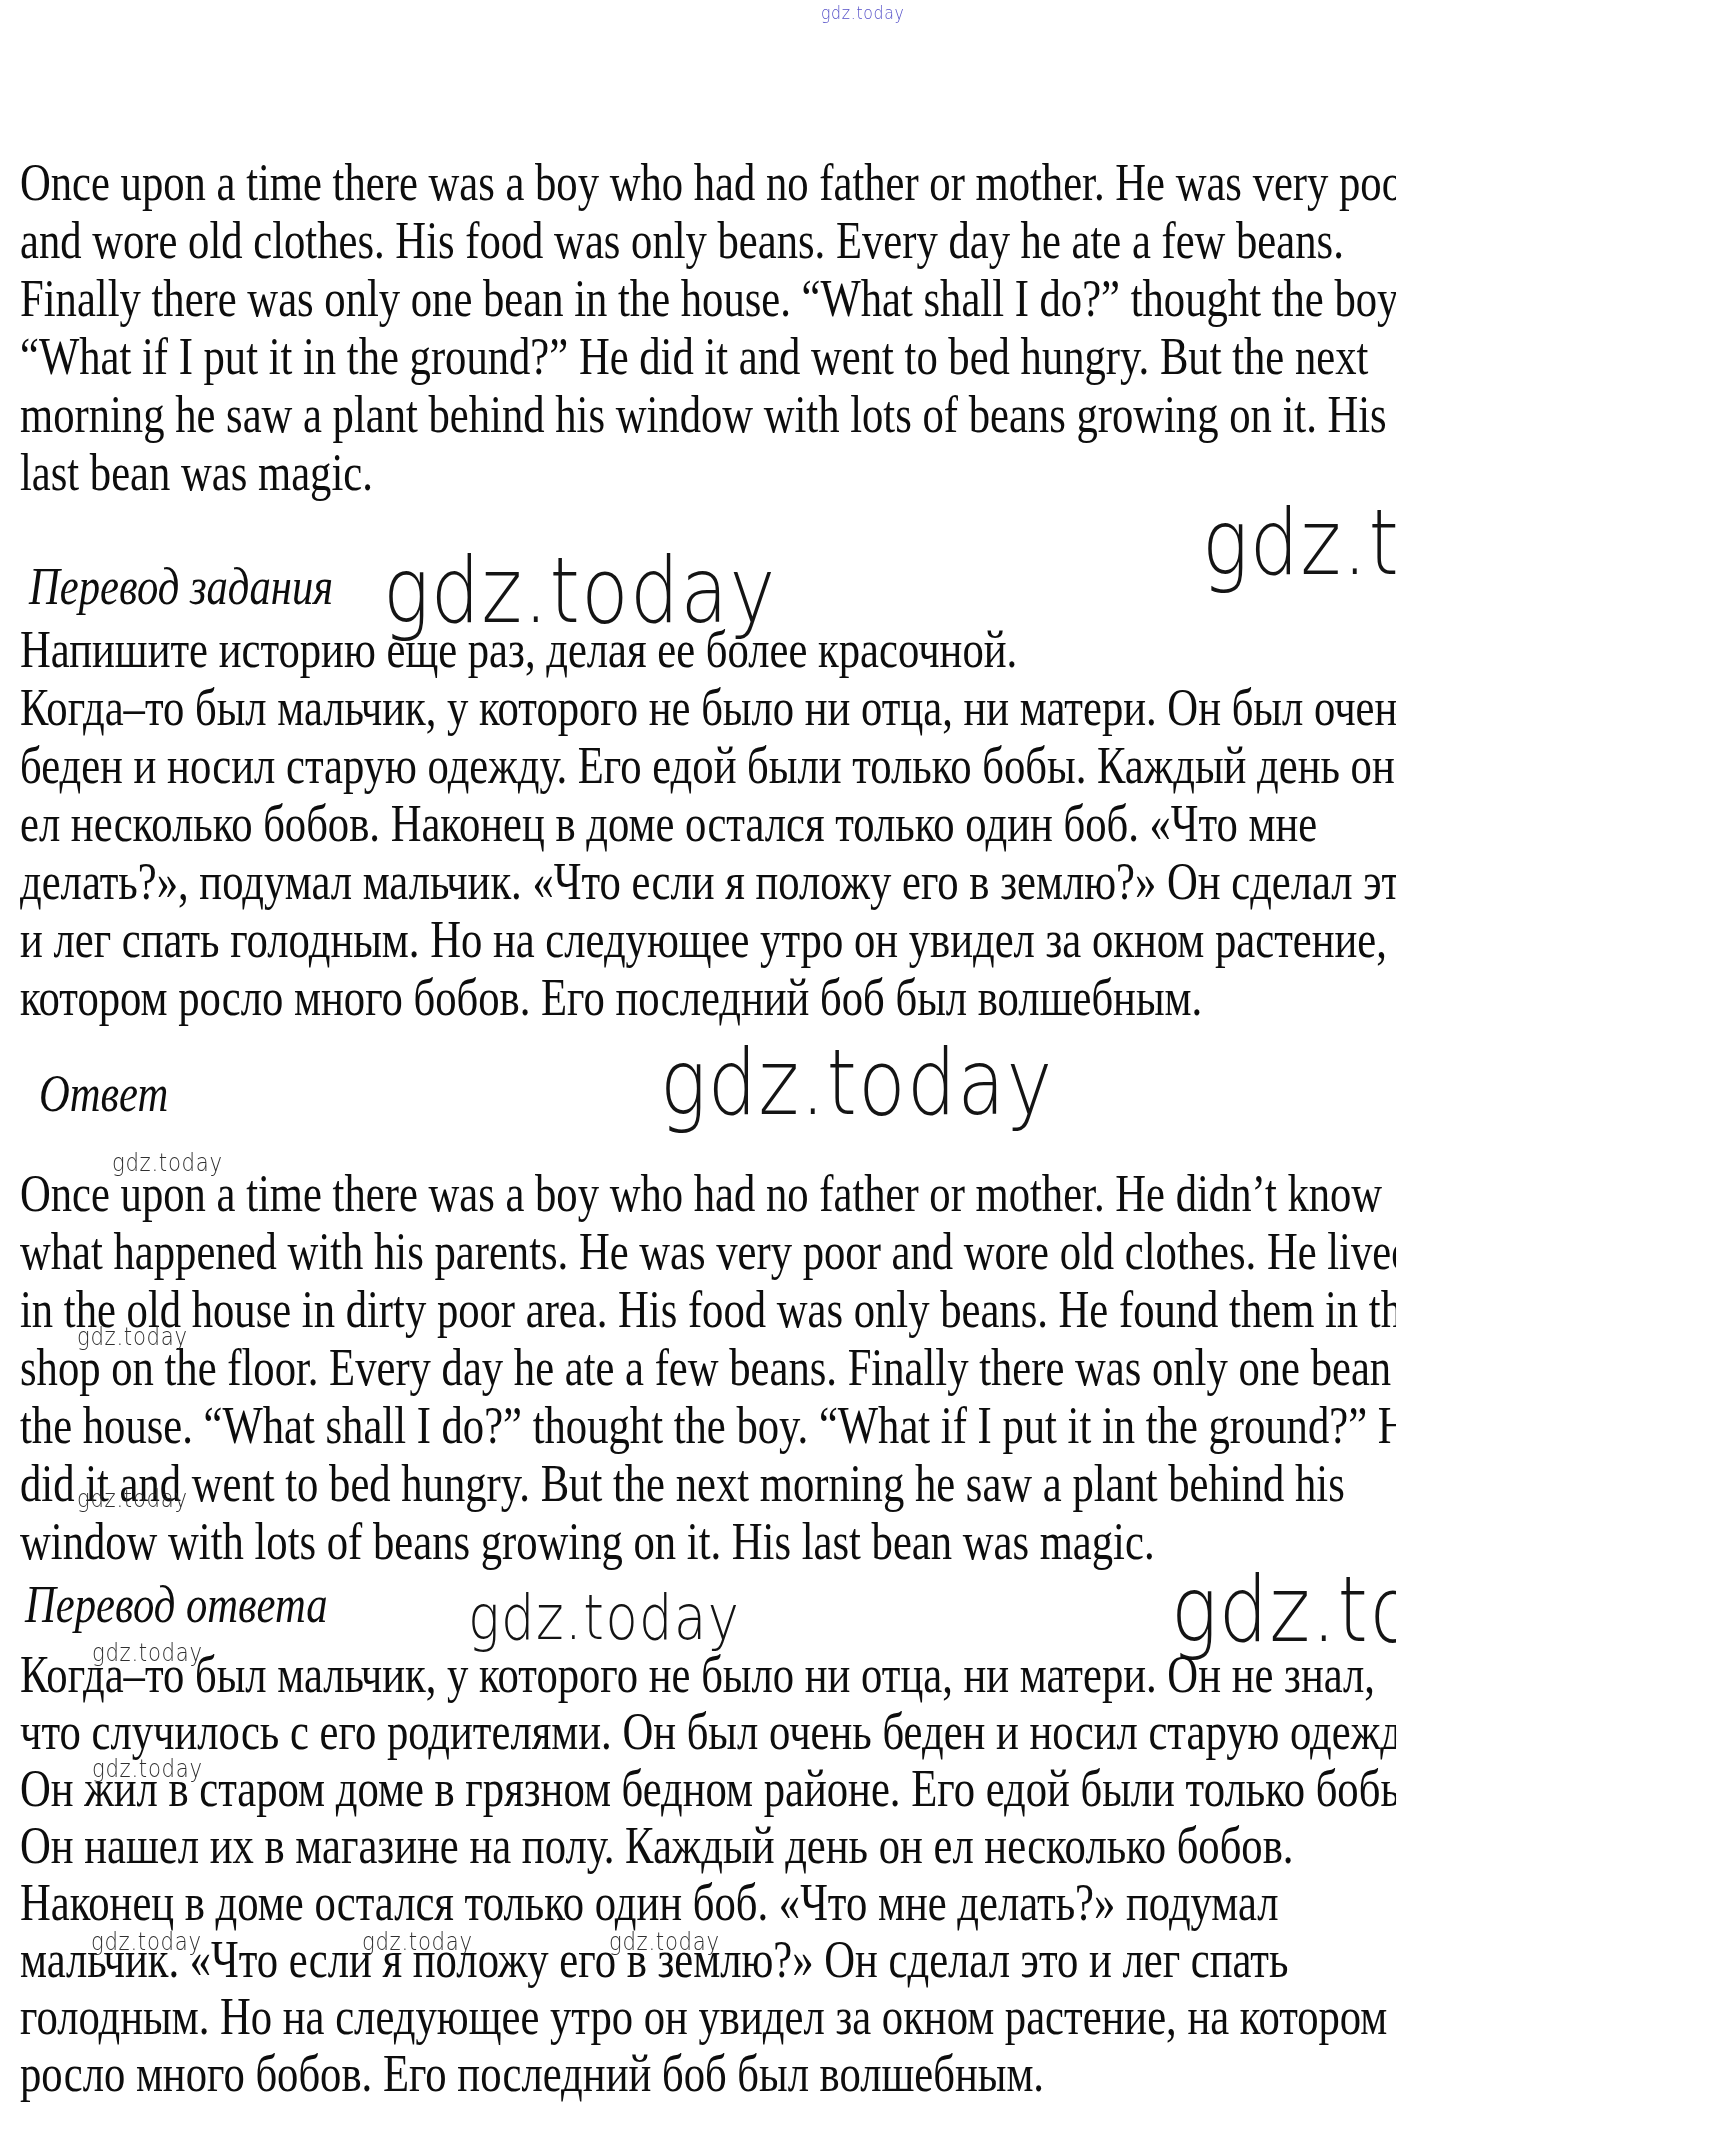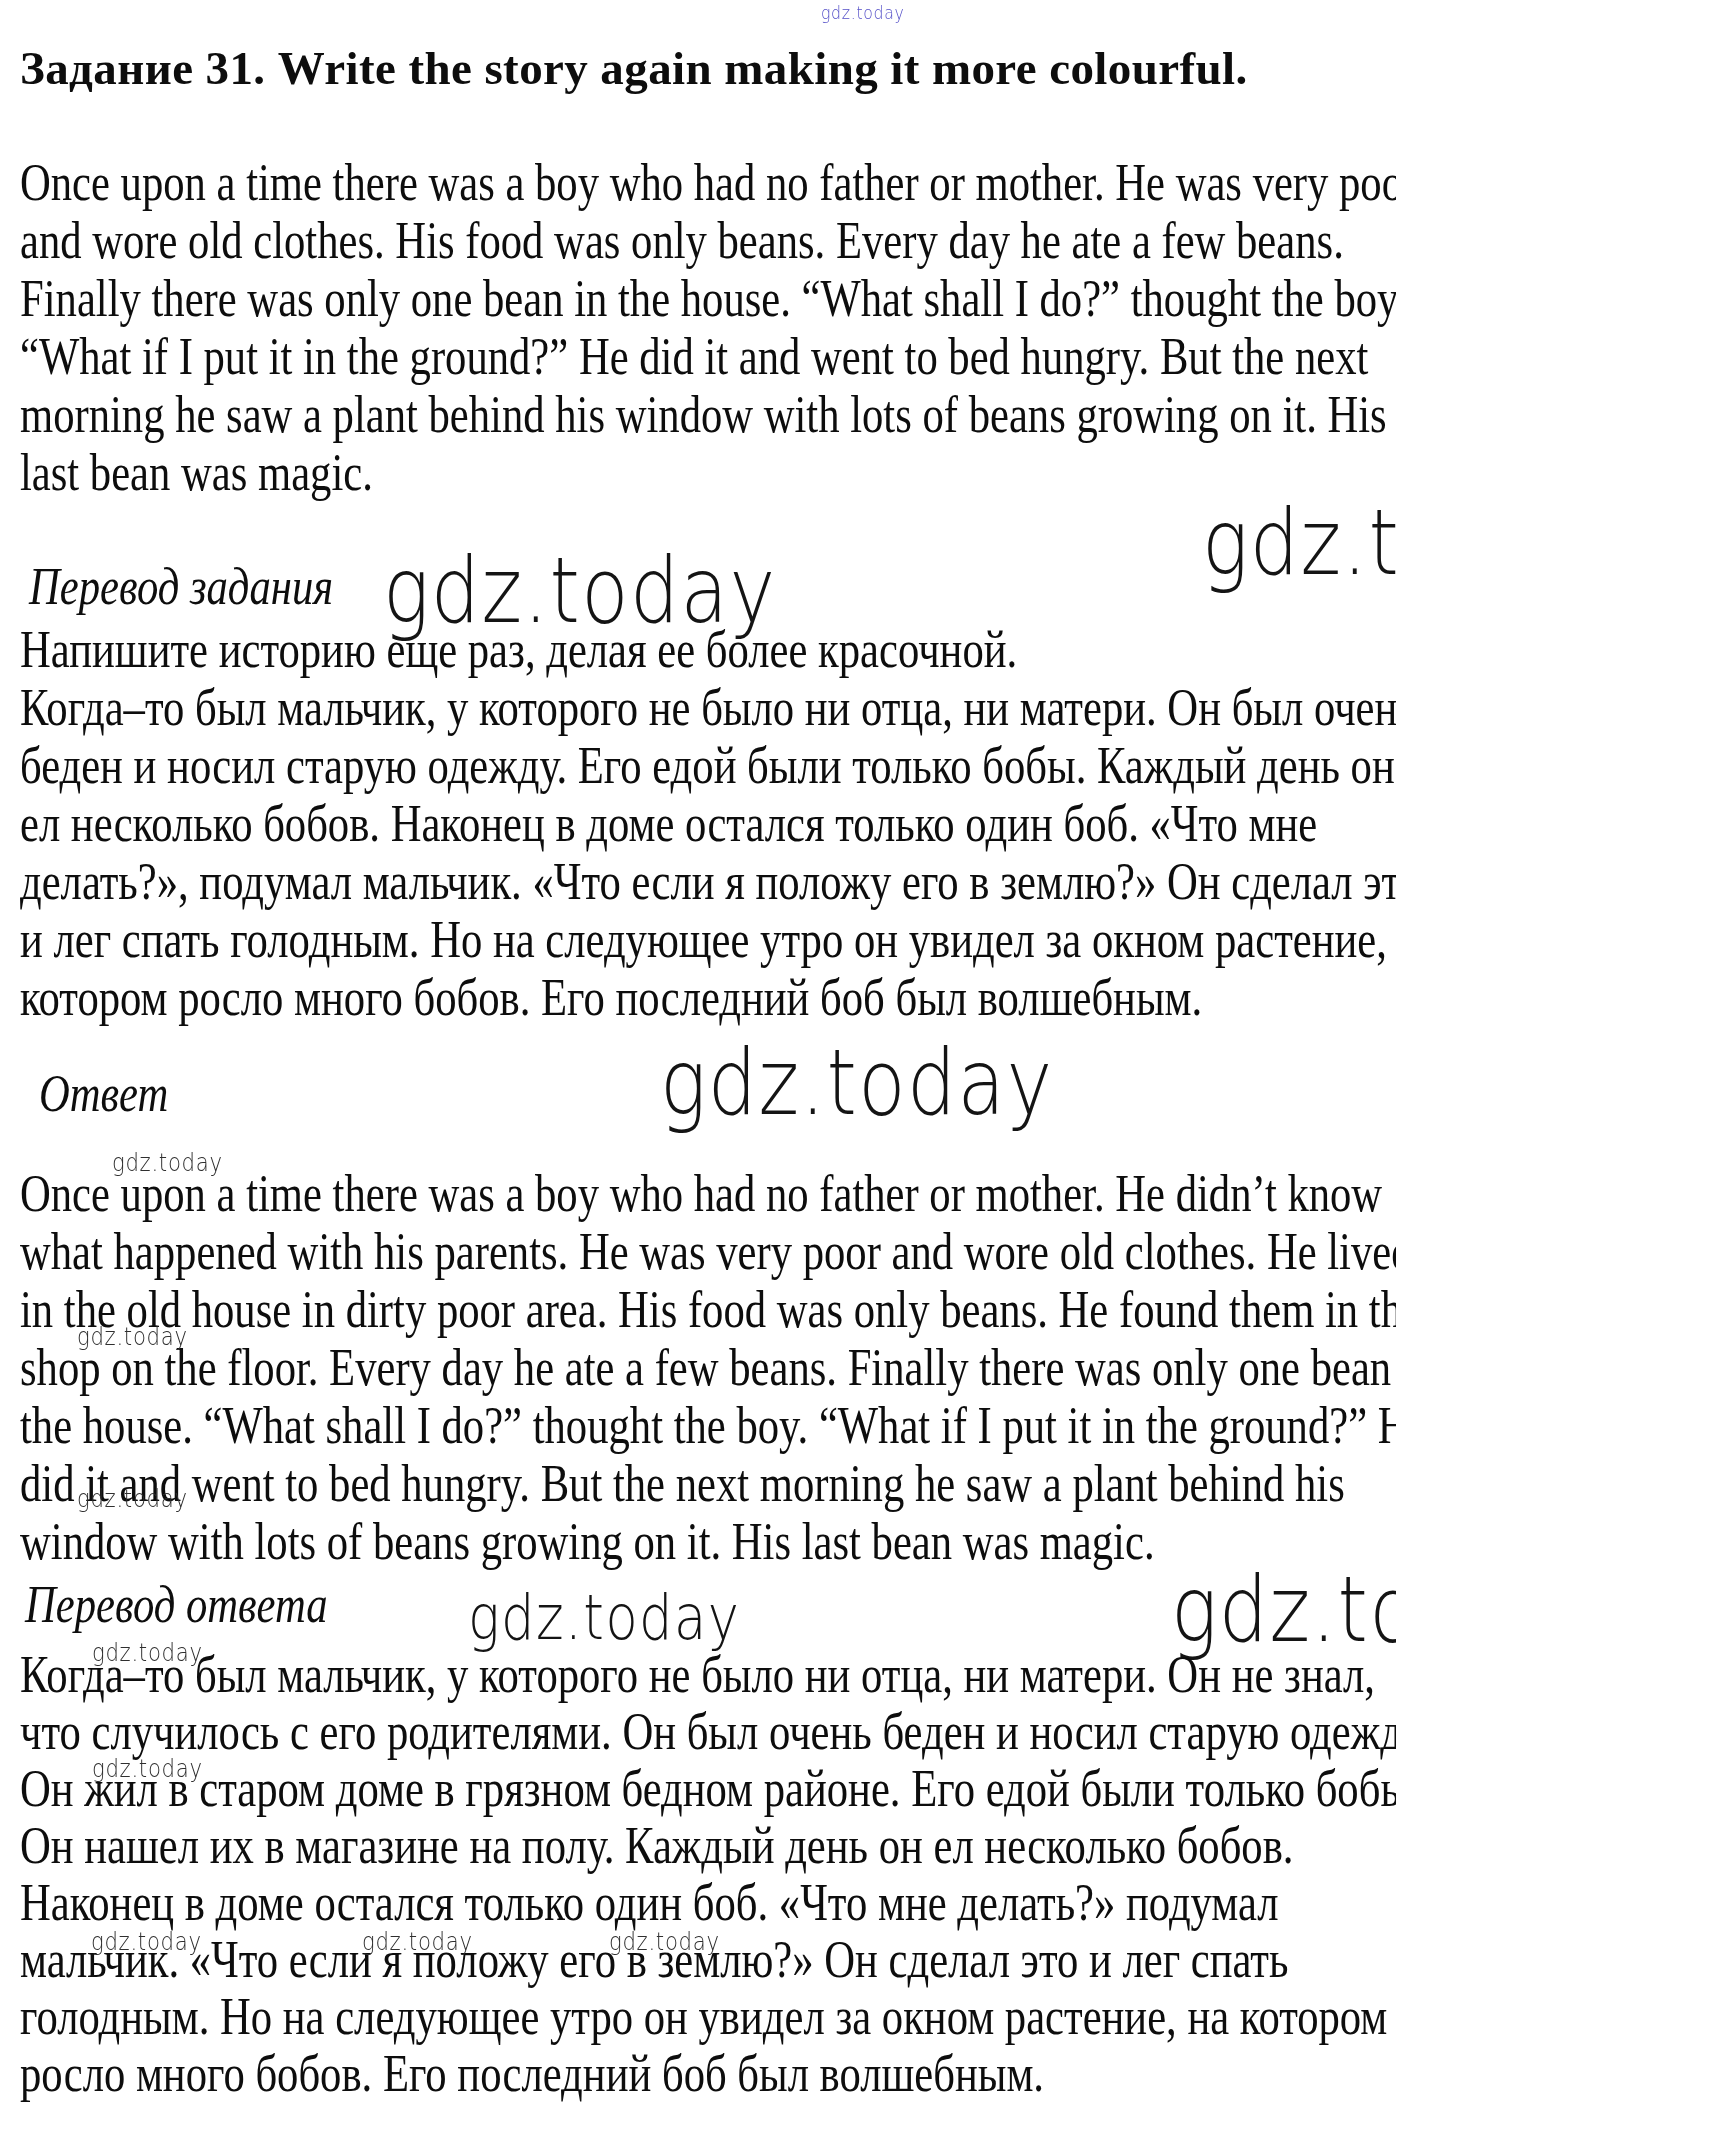--- a/index.html
+++ b/index.html
@@ -45,21 +45,20 @@
   .wm-small  { font-size: 25px;  line-height: 29px; color: #2f2f2f; letter-spacing: 0.8px; }
   .wm-top    { font-size: 18.5px;  line-height: 22px; color: #5550c8; letter-spacing: 0.8px; }
 </style>
 </head>
 <body>
 
 <div class="page">
 
   <div class="abs wm wm-top" style="left:821px; top:1.7px;">gdz.today</div>
 
-  <div class="abs doc-title" style="left:20px; top:42px;">Задание 31. Write the story again making it more colourful.</div>
 
   <div class="abs body-text" style="left:20px; top:154px;">Once upon a time there was a boy who had no father or mother. He was very poor
 and wore old clothes. His food was only beans. Every day he ate a few beans.
 Finally there was only one bean in the house. “What shall I do?” thought the boy.
 “What if I put it in the ground?” He did it and went to bed hungry. But the next
 morning he saw a plant behind his window with lots of beans growing on it. His
 last bean was magic.</div>
 
   <div class="abs wm wm-large" style="left:1202px; top:492px;">gdz.today</div>
 

